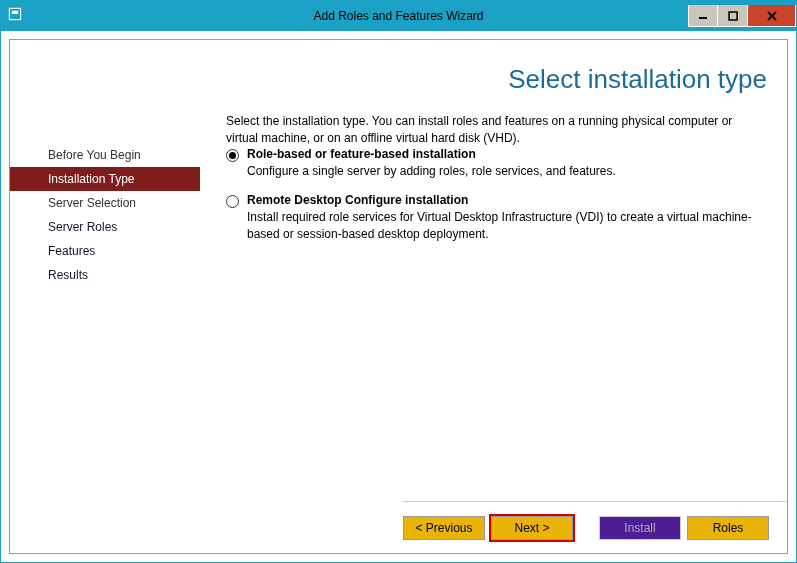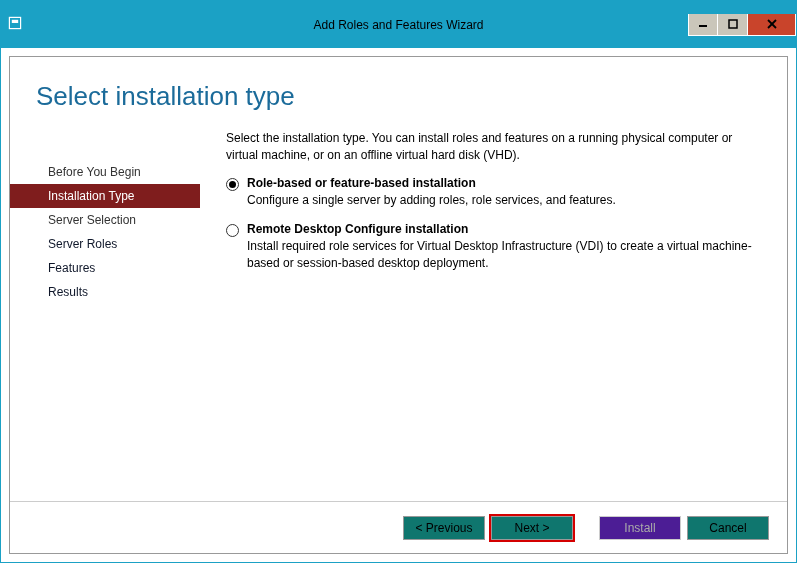--- a/index.html
+++ b/index.html
@@ -16,21 +16,21 @@
     }
     .window {
       width: 797px;
       height: 563px;
       border: 1px solid #1ba1c5;
       background: #fff;
       display: flex;
       flex-direction: column;
     }
     .titlebar {
-      height: 47px;
+      height: 30px;
       background: #1ba1c5;
       display: flex;
       align-items: center;
       position: relative;
     }
     .titlebar-icon {
       width: 20px;
       height: 20px;
       margin-left: 6px;
       color: #fff;
@@ -76,20 +76,21 @@
       display: flex;
       flex-direction: column;
     }
     .content-border {
       flex: 1;
       border: 1px solid #999;
       background: #fff;
       display: flex;
       flex-direction: column;
       position: relative;
+      align-items: flex-end;
     }
     .header-row {
       display: flex;
       justify-content: space-between;
       padding: 24px 20px 18px 26px;
       align-items: flex-start;
     }
     .page-title {
       color: #1b6b9a;
       font-size: 26px;
@@ -131,21 +132,21 @@
     .nav-item.disabled {
       color: #0f172a;
     }
     .main {
       flex: 1;
       padding: 0 20px 0 26px;
       font-size: 12px;
       color: #000;
     }
     .intro {
-      margin-bottom: 12px;
+      margin-bottom: 0;
       line-height: 1.4;
     }
     .radio-option {
       margin-bottom: 14px;
       display: flex;
       align-items: flex-start;
     }
     .radio-circle {
       width: 13px;
       height: 13px;
@@ -183,21 +184,21 @@
       display: flex;
       justify-content: flex-end;
       align-items: center;
       padding-right: 18px;
       gap: 6px;
     }
     .btn {
       min-width: 82px;
       height: 24px;
       border: 1px solid #999;
-      background: #0f766e;
+      background: #eab308;
       font-size: 12px;
       cursor: default;
       padding: 0 10px;
       display: inline-flex;
       align-items: center;
       justify-content: center;
     }
     .btn.disabled {
       color: #aaa;
       border-color: #ccc;
@@ -278,17 +279,17 @@
             </div>
           </div>
         </div>
       </div>
 
       <div class="footer">
         <div class="btn">&lt; Previous</div>
         <div class="btn highlighted">Next &gt;</div>
         <div class="gap"></div>
         <div class="btn disabled">Install</div>
-        <div class="btn">Cancel</div>
+        <div class="btn">Roles</div>
       </div>
     </div>
   </div>
 </div>
 
 </body></html>

